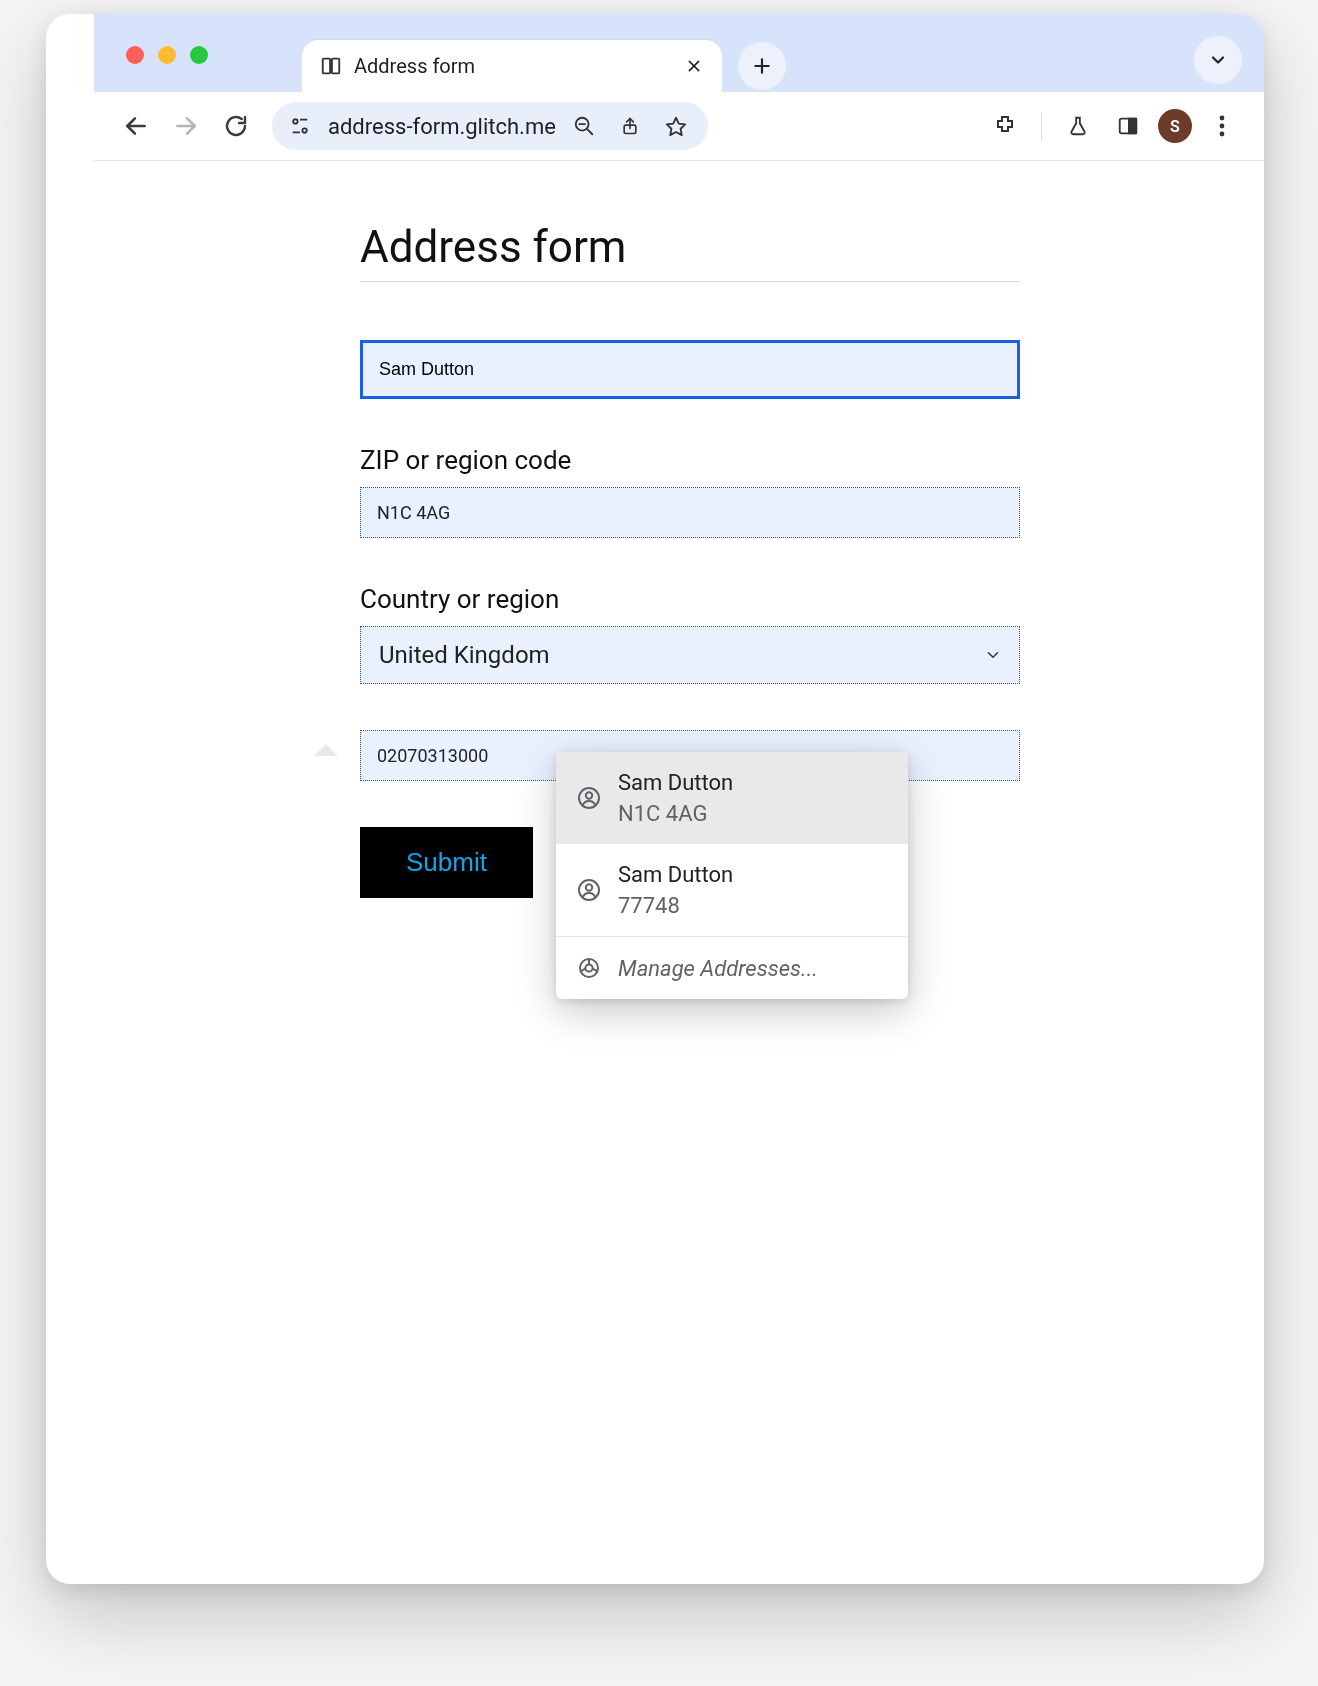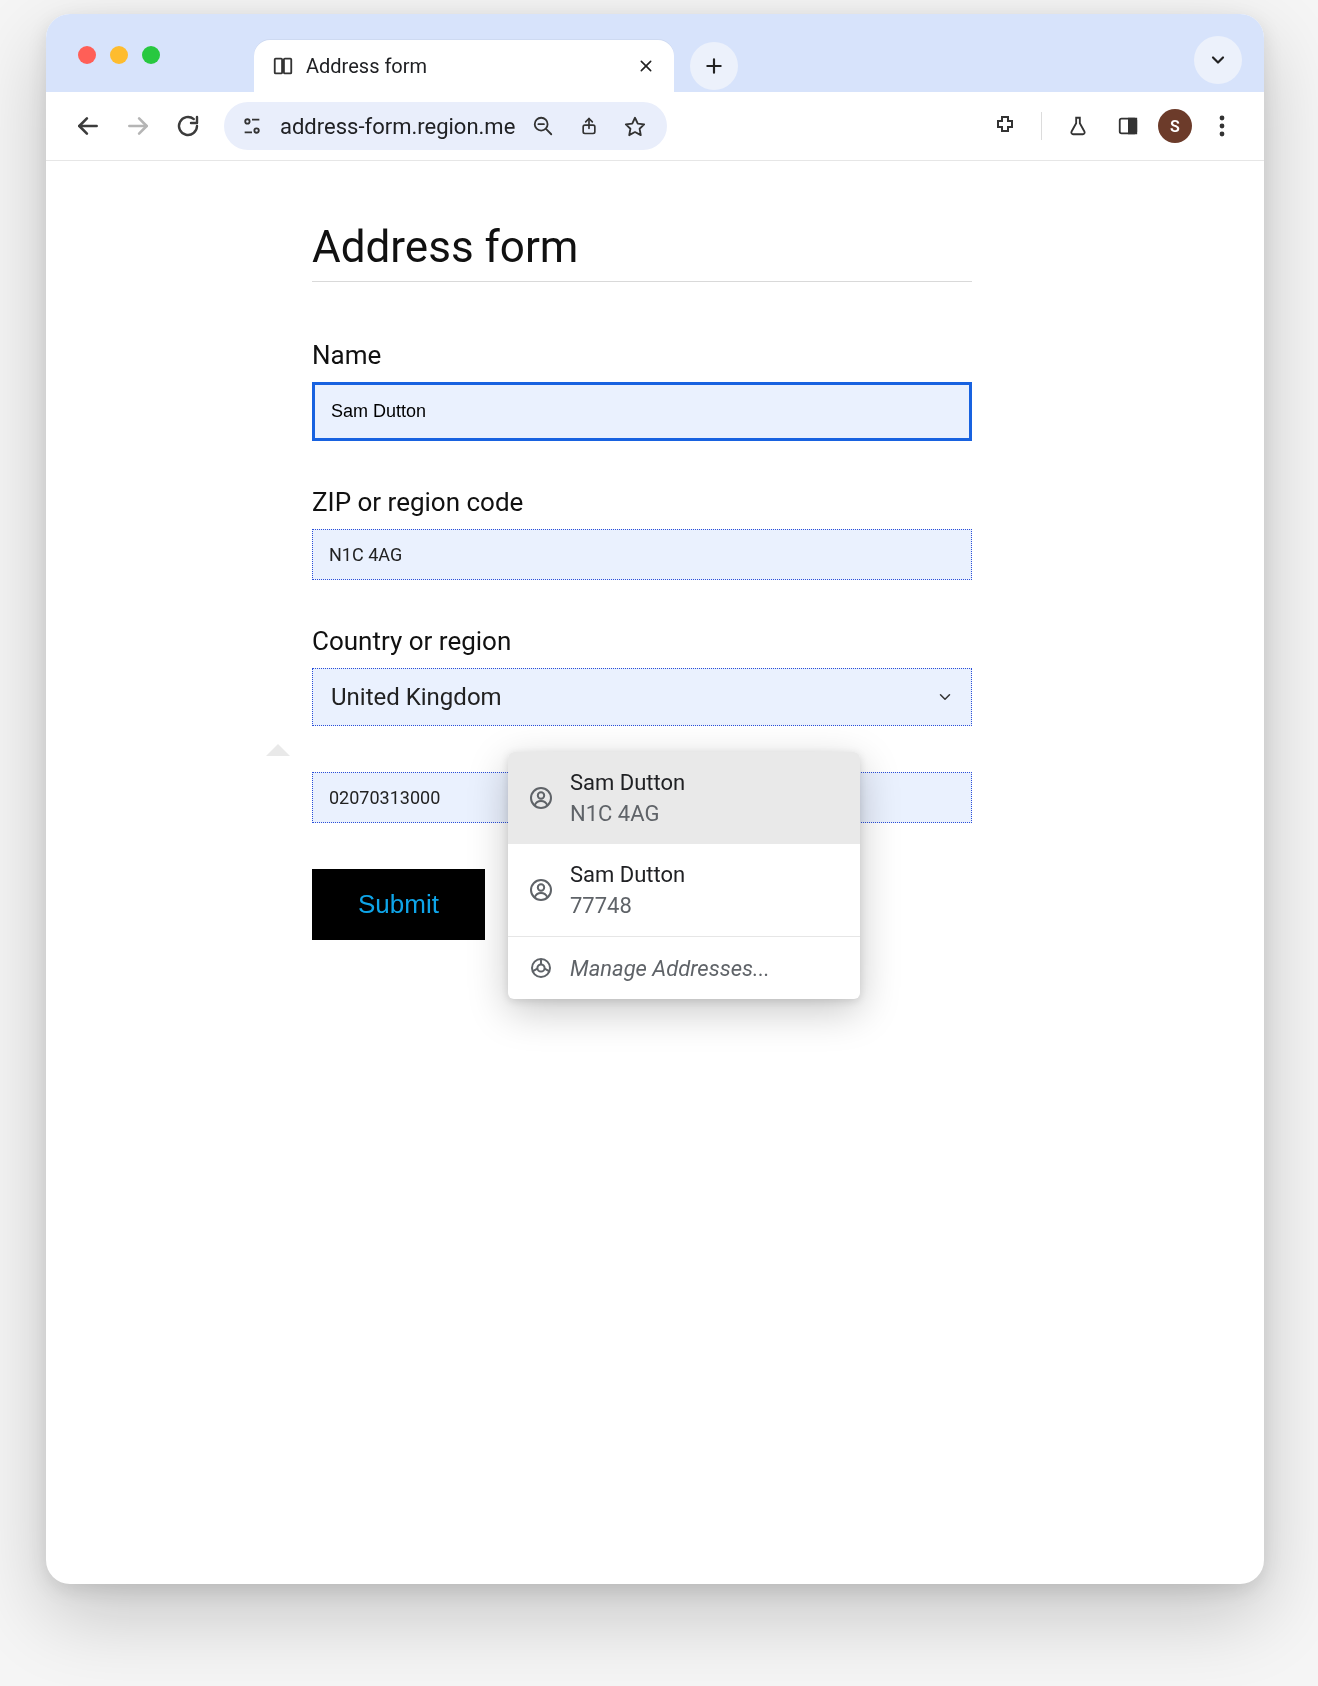--- a/index.html
+++ b/index.html
@@ -16,20 +16,21 @@
     height:1686px;
   }
   .browser-window {
     position:absolute;
     left:46px; top:14px;
     width:1218px; height:1570px;
     background:#fff;
     border-radius:24px;
     box-shadow:0 30px 80px rgba(0,0,0,0.20), 0 6px 20px rgba(0,0,0,0.10);
     overflow:hidden;
+    padding-left:48px;
   }
 
   
   .tab-strip {
     height:78px;
     background:#d7e3fb;
     display:flex;
     align-items:flex-end;
     padding:0 18px;
     position:relative;
@@ -286,21 +287,21 @@
 
       <div class="omnibox">
         <span class="ibtn">
           <svg width="22" height="22" viewBox="0 0 24 24" fill="none" stroke="#333" stroke-width="2">
               <circle cx="7" cy="7" r="2.4"></circle>
               <circle cx="17" cy="17" r="2.4"></circle>
               <line x1="12" y1="5" x2="20" y2="5"></line>
               <line x1="4" y1="19" x2="12" y2="19"></line>
             </svg>
         </span>
-        <span class="url">address-form.region.me</span>
+        <span class="url">address-form.glitch.me</span>
         <span class="ibtn">
           <svg width="22" height="22" viewBox="0 0 24 24" fill="none" stroke="#333" stroke-width="2" stroke-linecap="round">
               <circle cx="10" cy="10" r="7"></circle>
               <line x1="15.5" y1="15.5" x2="21" y2="21"></line>
               <line x1="7" y1="10" x2="13" y2="10"></line>
             </svg>
         </span>
         <span class="ibtn">
           <svg width="20" height="22" viewBox="0 0 24 24" fill="none" stroke="#333" stroke-width="2" stroke-linecap="round" stroke-linejoin="round">
               <path d="M12 3v12"></path>
@@ -349,21 +350,20 @@
     <div class="divider"></div>
 
     <div class="viewport">
       <div class="form-wrap">
 
         <h1 class="page-title">Address form</h1>
         <div class="title-underline"></div>
 
         
         <div class="field-group">
-          <div class="field-label">Name</div>
           <input class="name-input" type="text" value="Sam Dutton" style="">
         </div>
 
         
 
         
         <div class="field-group">
           <div class="field-label">ZIP or region code</div>
           <input class="field-zip" type="text" value="N1C 4AG" style="">
         </div>

